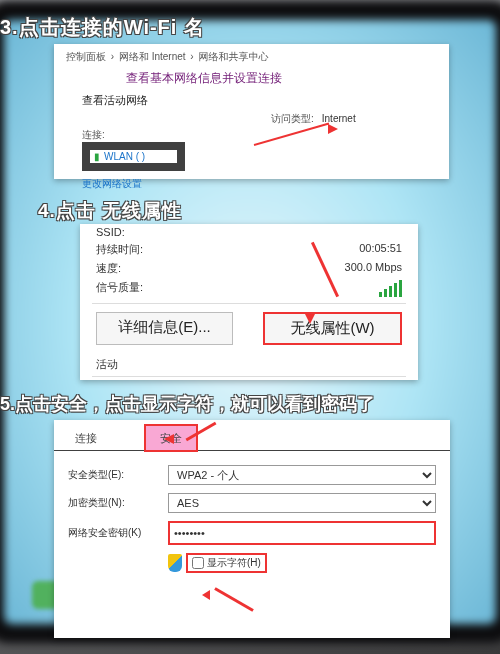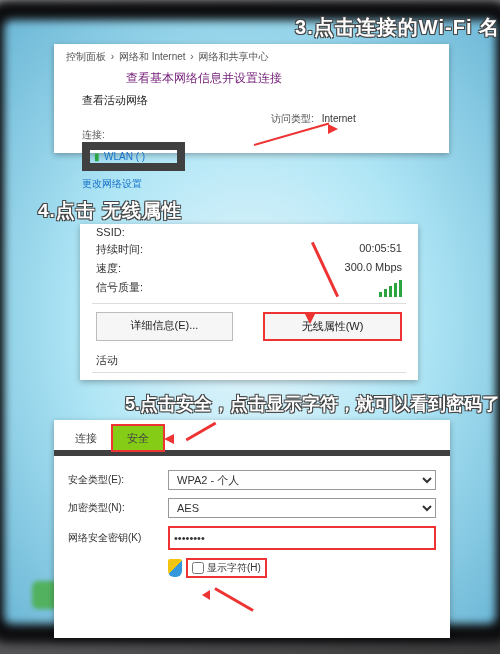--- a/index.html
+++ b/index.html
@@ -26,40 +26,40 @@
   }
   .dock .ico { width: 28px; height: 28px; border-radius: 6px; background:#fff; opacity:.9; }
   .dock .ico:nth-child(1){background:#4caf50;}
   .dock .ico:nth-child(2){background:#2196f3;}
   .dock .ico:nth-child(3){background:#ffb300;}
   .dock .ico:nth-child(4){background:#1296db;}
   .dock .ico:nth-child(5){background:#fff;}
   .dock .ico:nth-child(6){background:#ff9800;}
 
   .step-title {
-    position:absolute; left:0; right:0; text-align:right;
+    position:absolute; left:0; right:0; text-align:left;
     color:#fff; font-size:20px; font-weight:700;
     text-shadow: -1px -1px 0 #444, 1px -1px 0 #444, -1px 1px 0 #444, 1px 1px 0 #444;
     letter-spacing:1px;
   }
   .step3 { top: 14px; }
   .step4 { top: 198px; left:38px; text-align:left; font-size:19px;}
   .step5 { top: 392px; font-size:18px; letter-spacing:0;}
 
   
   .panel {
     position:absolute;
     background:#fff;
     font-size:11px;
     color:#333;
     box-shadow: 0 2px 6px rgba(0,0,0,.3);
   }
 
   
-  .p1 { left:54px; top:44px; width:395px; height:109px; }
+  .p1 { left:54px; top:44px; width:395px; height:135px; }
   .p1 .crumb { color:#555; padding:6px 10px 4px; font-size:10px;}
   .p1 .crumb span { margin:0 2px; }
   .p1 .big-link { color:#701a75; font-size:12px; padding:2px 0 4px 72px; }
   .p1 .sub { color:#222; padding:2px 0 2px 28px; font-size:11px;}
   .p1 .row { display:flex; padding:2px 28px 0; font-size:10px; }
   .p1 .row .left { flex:1; color:#666;}
   .p1 .row .left.blur { filter: blur(3px); }
   .p1 .row .right { width:150px; }
   .p1 .row .lab { color:#555; display:inline-block; width:48px; }
   .p1 .row .val { color:#333; }
@@ -85,32 +85,32 @@
   .p2 .bars i{display:inline-block;width:3px;background:#2aa540;margin-left:2px;vertical-align:bottom;}
   .p2 .bars i:nth-child(1){height:5px}
   .p2 .bars i:nth-child(2){height:8px}
   .p2 .bars i:nth-child(3){height:11px}
   .p2 .bars i:nth-child(4){height:14px}
   .p2 .bars i:nth-child(5){height:17px}
   .p2 hr{border:none;border-top:1px solid #ddd;margin:4px 12px;}
   .p2 .btns{display:flex;gap:30px;padding:4px 16px;}
   .p2 .btn{
     flex:1; text-align:center; background:#f6f6f6; border:1px solid #bcbcbc;
-    padding:5px 0; font-size:11px; color:#222;
+    padding:5px 0; font-size:15px; color:#222;
   }
   .p2 .btn.hi{ border:2px solid #e33;}
   .p2 .act{padding:8px 16px 0; color:#333; font-size:11px;}
   .p2 .arrowline{position:absolute; left:215px; top:44px; width:60px; height:3px; background:#e33; transform:rotate(65deg);}
   .p2 .arrowhead{position:absolute; left:225px; top:90px; border-top:10px solid #e33; border-left:5px solid transparent; border-right:5px solid transparent;}
 
   
   .p3 { left:54px; top:420px; width:396px; height:218px; }
-  .p3 .tabs{ display:flex; border-bottom:6px solid #404040; padding:0 6px; margin-top:4px;}
+  .p3 .tabs{ display:flex; border-bottom:1px solid #404040; padding:0 6px; margin-top:4px;gap:33px;}
   .p3 .tab{ padding:5px 14px 4px; font-size:11px; color:#444; border:1px solid transparent; border-bottom:none; position:relative; top:1px;}
-  .p3 .tab.active{ border-color:#ccc; background:#84cc16; border-bottom:1px solid #fff;}
+  .p3 .tab.active{ border-color:#ccc; background:#f9a8d4; border-bottom:1px solid #fff;}
   .p3 .tab.hi{ outline:2px solid #e33; outline-offset:-1px;}
   .p3 .form{ padding:14px 14px 10px;}
   .p3 .frow{ display:flex; align-items:center; margin-bottom:8px;}
   .p3 .frow .fl{ width:100px; font-size:10px; color:#333;}
   .p3 .frow .fc{ flex:1; }
   .p3 select, .p3 input[type=password]{
     width:100%; font-size:11px; padding:2px 4px; border:1px solid #999; background:#fff; color:#333;
     height:20px;
   }
   .p3 .keyrow .fc{ position:relative;}

